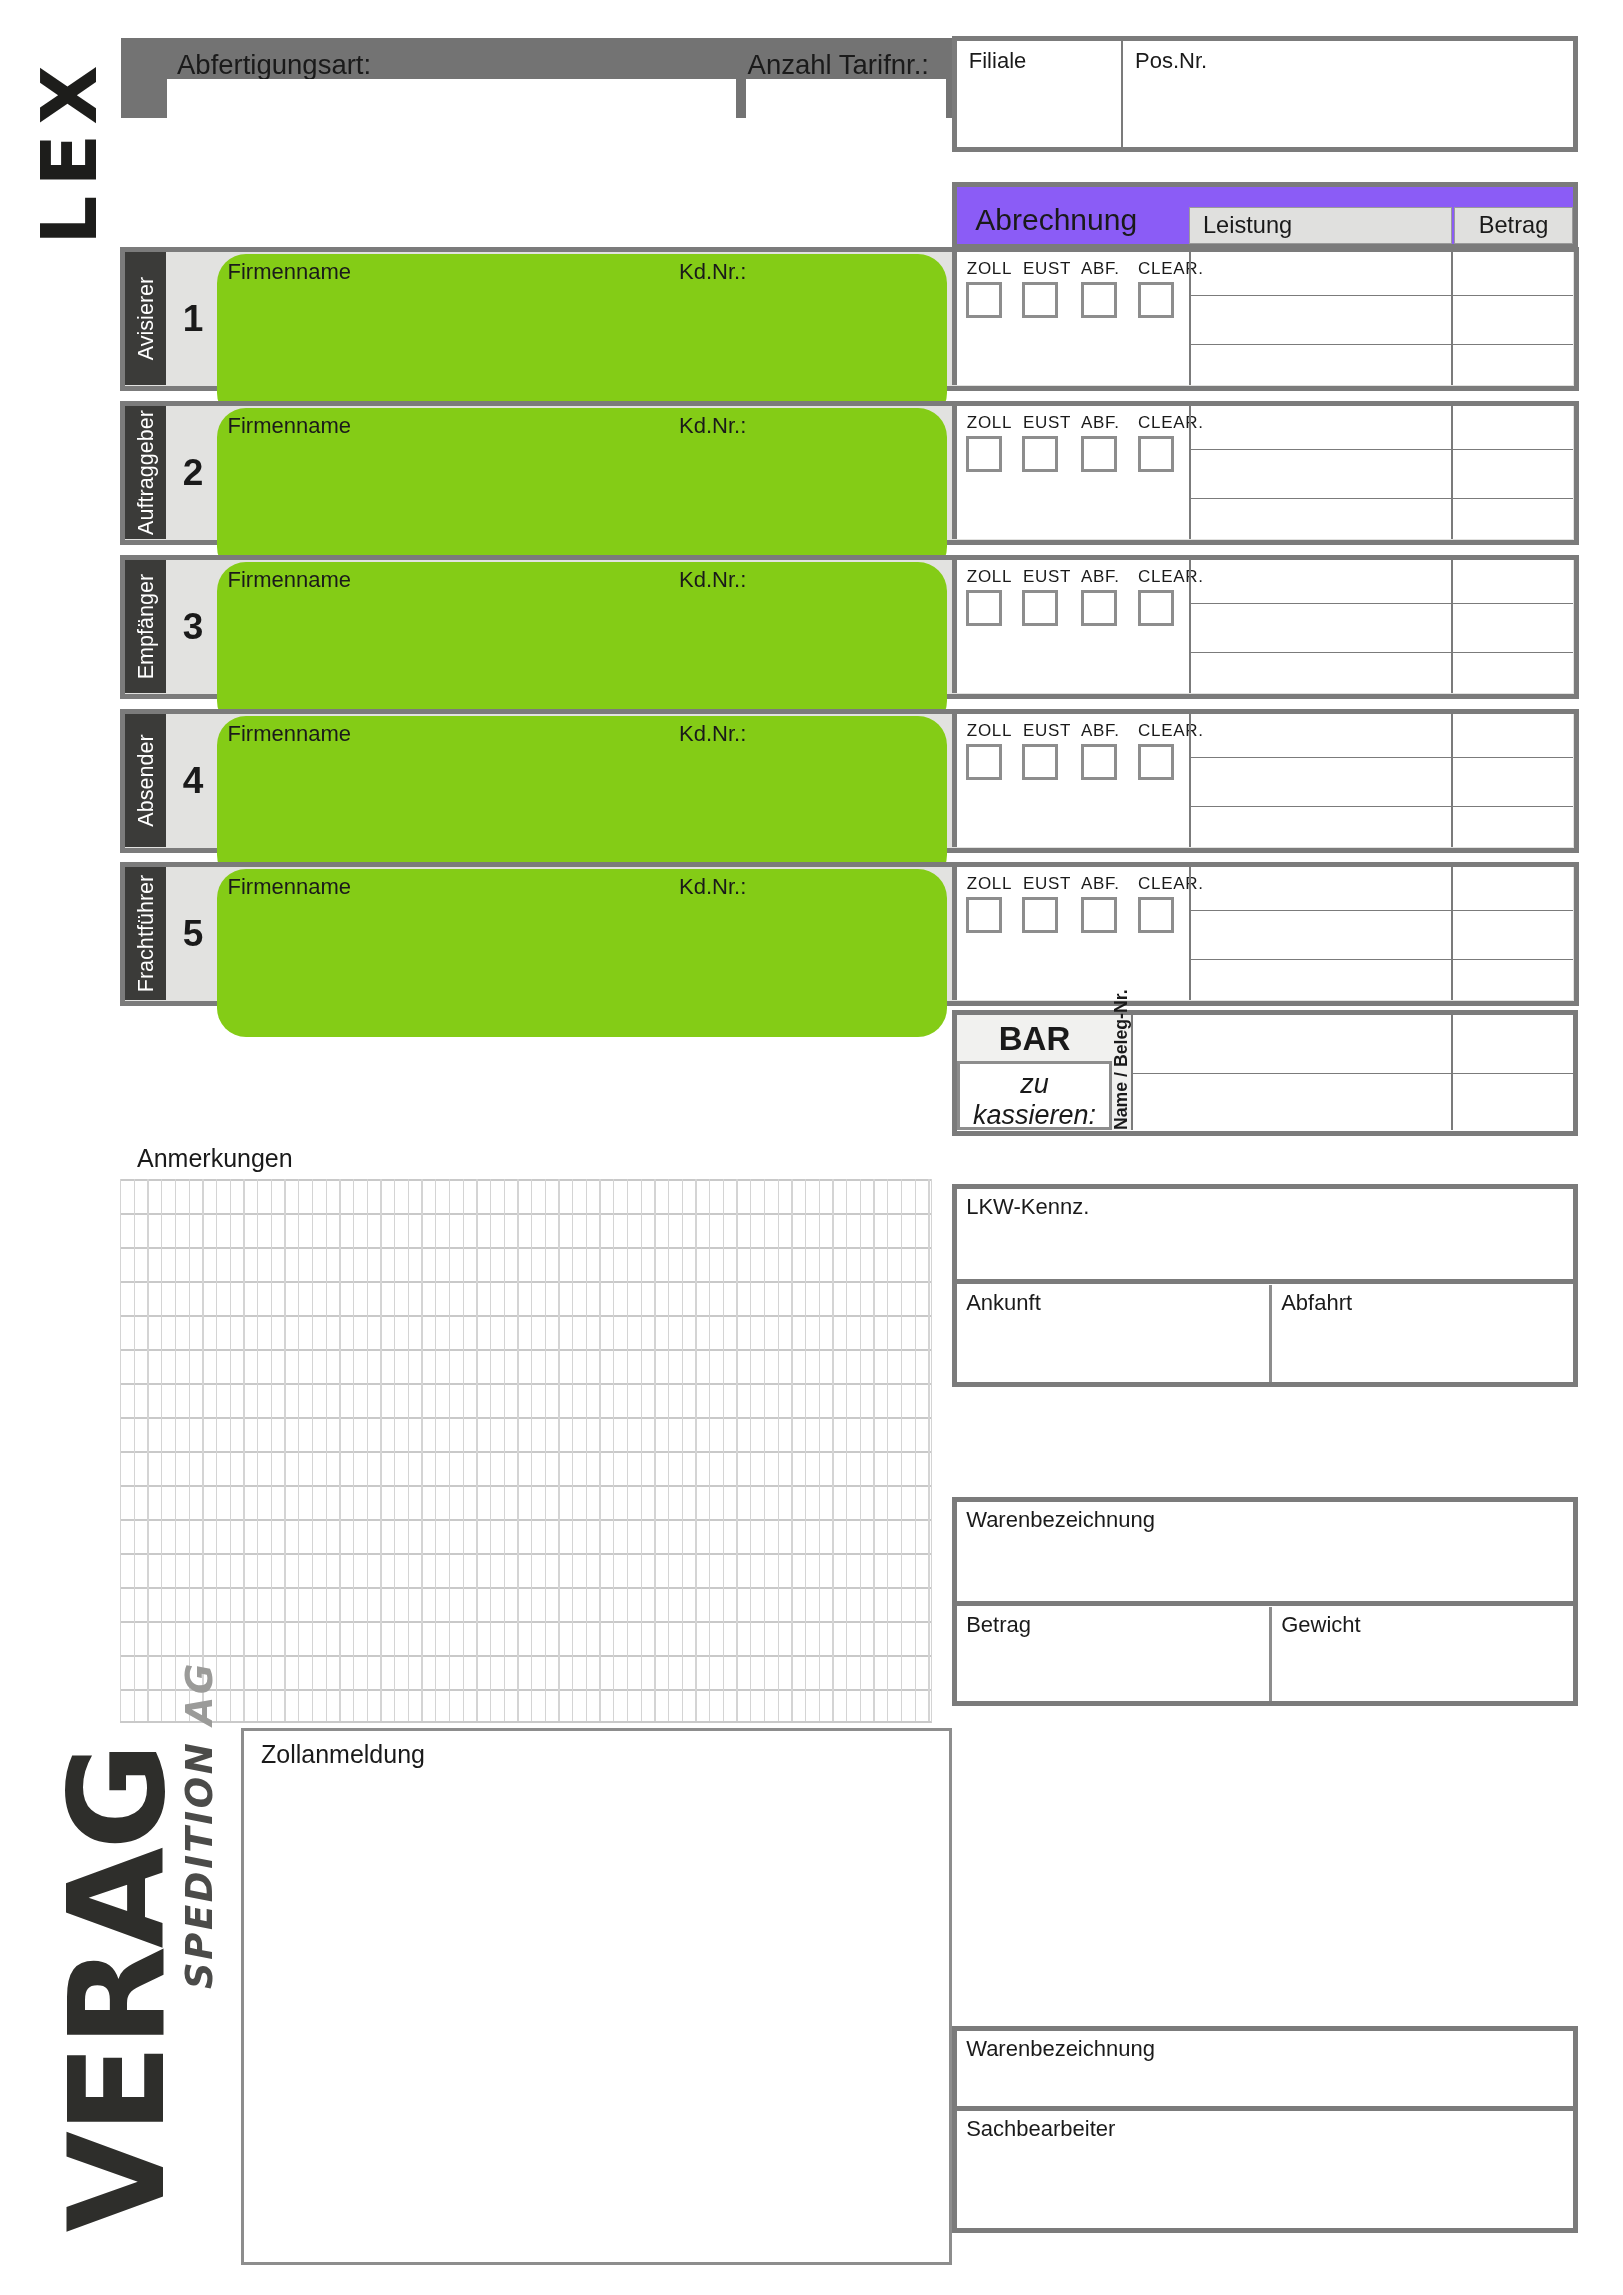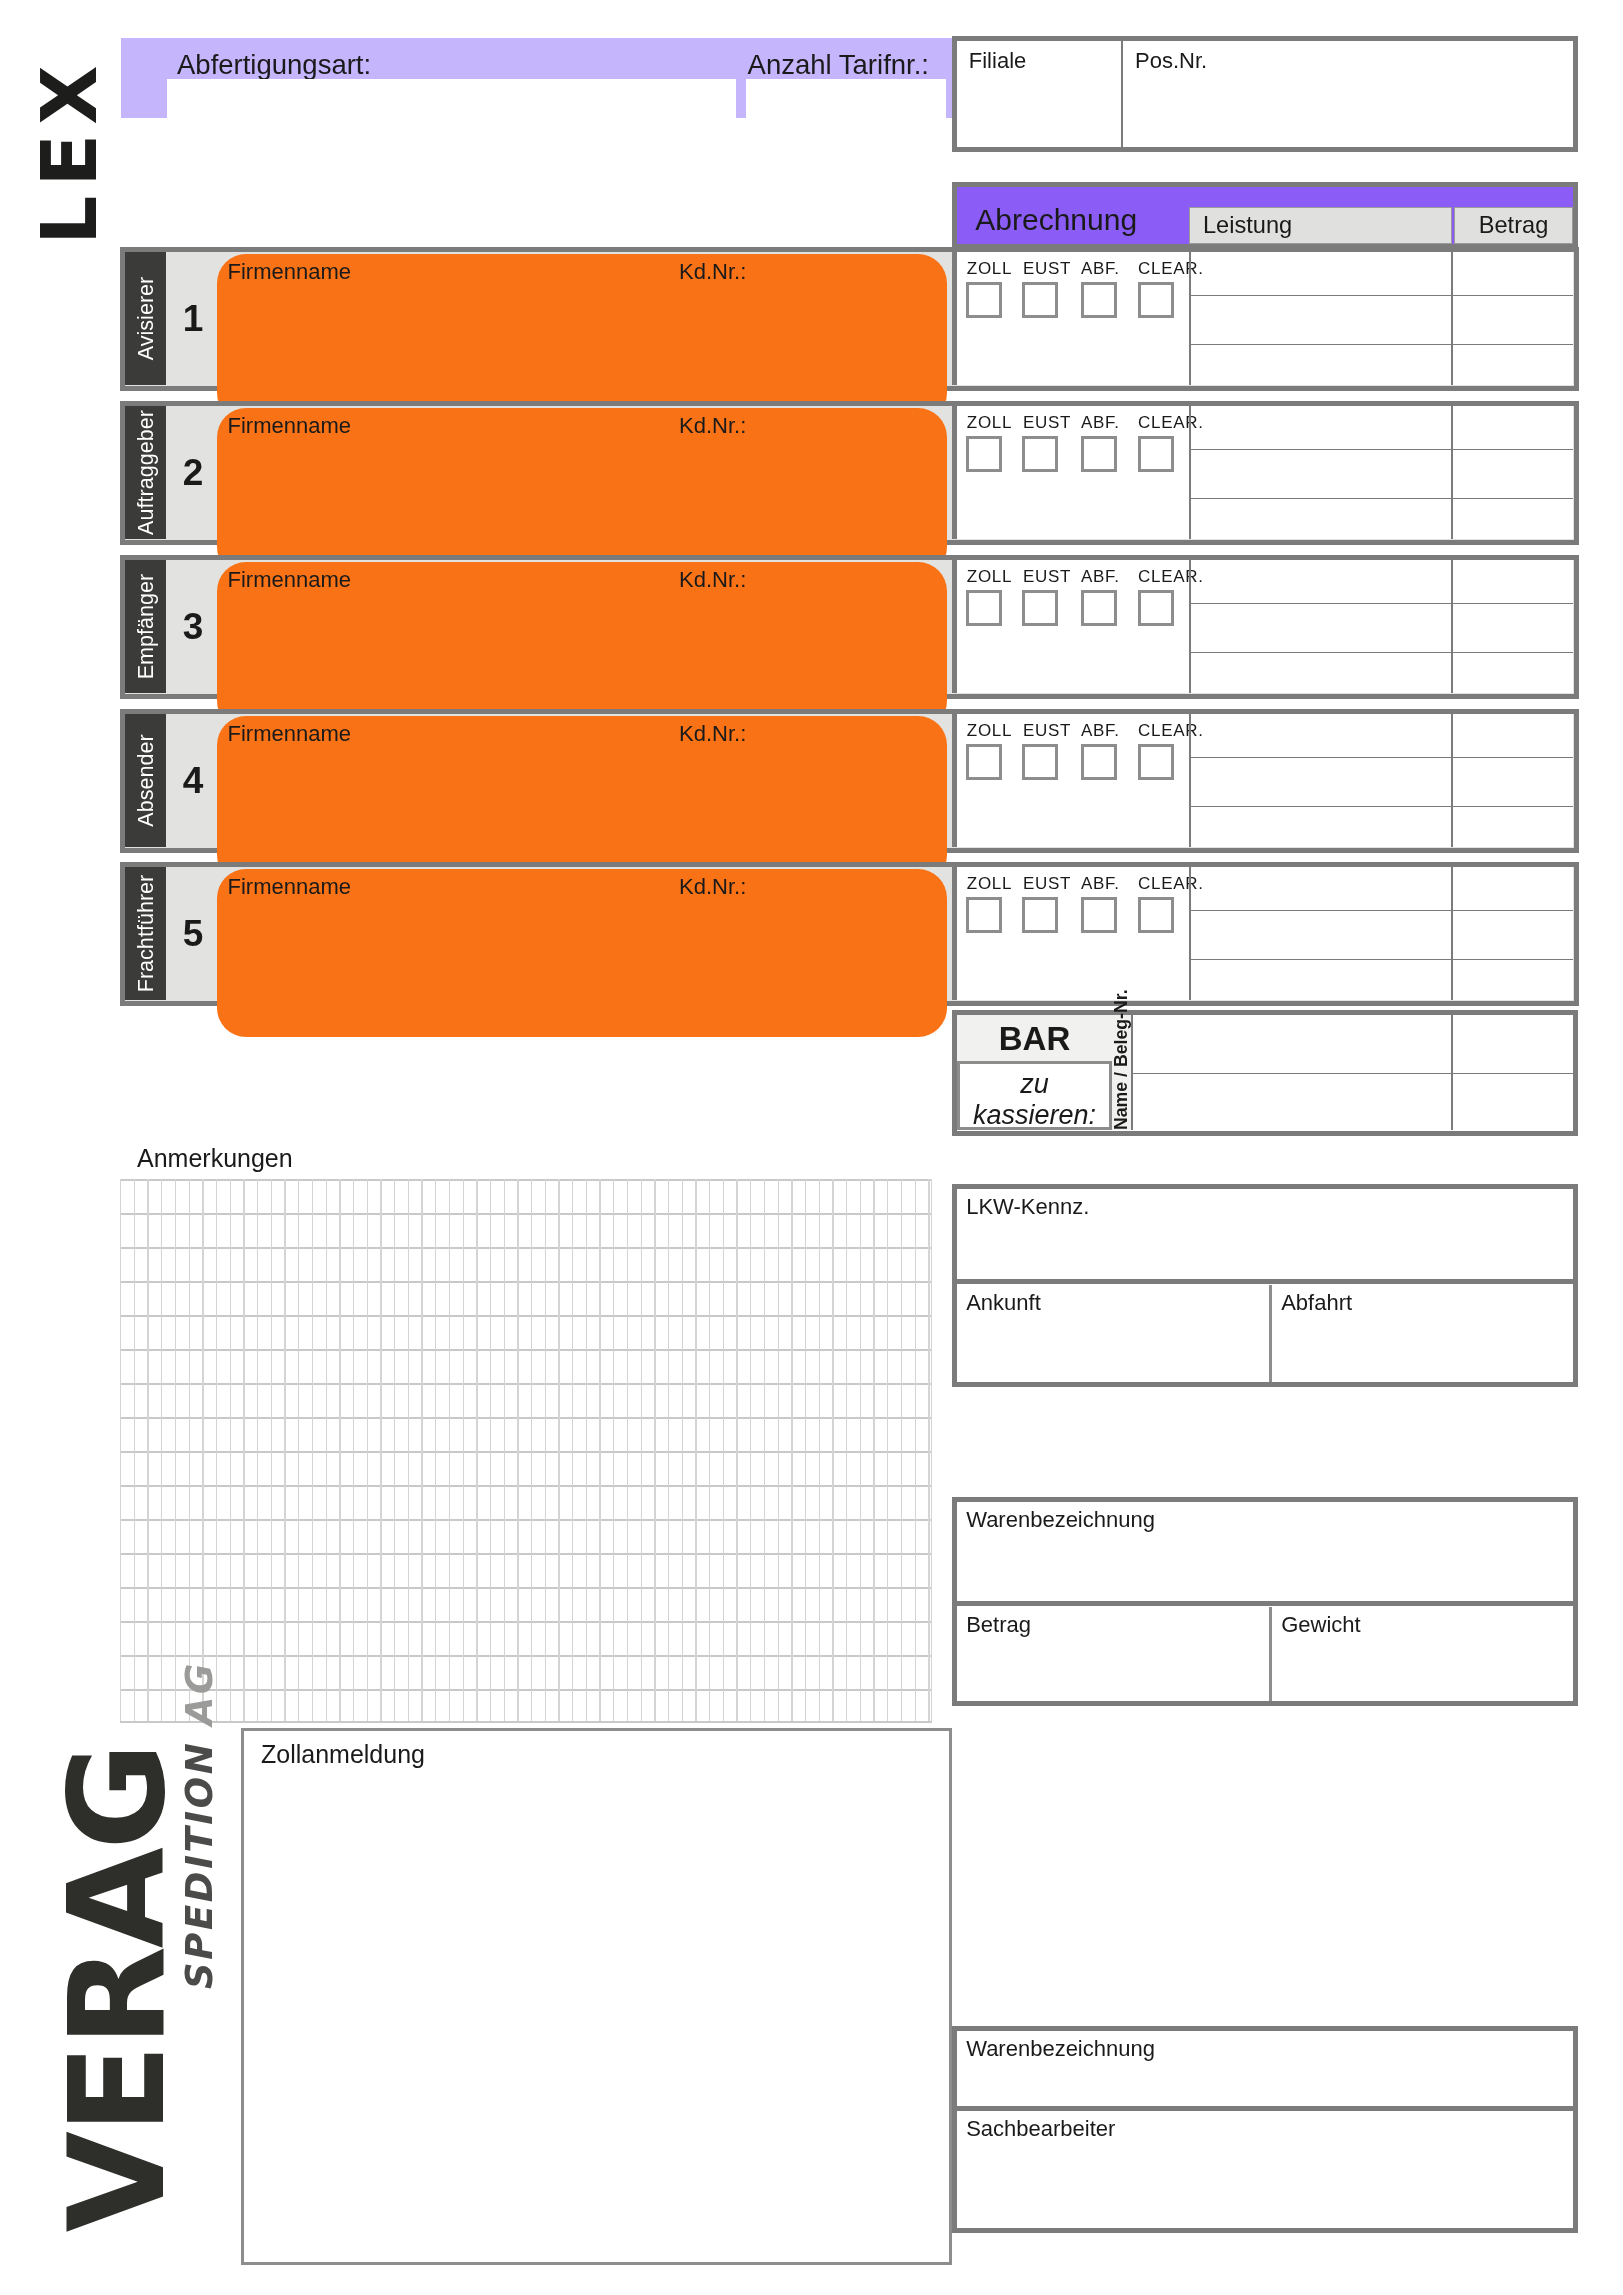--- a/index.html
+++ b/index.html
@@ -9,21 +9,21 @@
   .thickbox{position:absolute;border:5.2px solid #7b7b7b;box-sizing:border-box;background:#fff;}
   .vtext{position:absolute;transform:rotate(-90deg);white-space:nowrap;text-align:center;}
   .lbl{position:absolute;font-size:22px;}
   
   .party-row{position:absolute;left:120px;width:1459px;height:144px;border:5.2px solid #7b7b7b;
              background:#e2e2e0;box-sizing:border-box;}
   .role-strip{position:absolute;left:0;top:0;width:41px;height:133px;background:#3b3b39;}
   .role-label{width:133px;height:41px;left:-46px;top:46px;color:#ffffff;font-size:21.6px;line-height:41px;}
   .row-number{position:absolute;left:41px;top:0;width:54px;height:133px;line-height:133px;
               text-align:center;font-size:37px;font-weight:bold;}
-  .firm-box{position:absolute;left:92px;top:2px;width:730px;height:168px;background:#f97316;border-radius:29px;}
+  .firm-box{position:absolute;left:92px;top:2px;width:730px;height:168px;background:#84cc16;border-radius:29px;}
   .firm-label{position:absolute;left:10.5px;top:5.2px;font-size:22px;}
   .kdnr-label{position:absolute;left:462px;top:5.2px;font-size:22px;}
   .row-right{position:absolute;left:827px;top:0;width:621px;height:133px;background:#ffffff;
              border-left:5.2px solid #7b7b7b;box-sizing:border-box;}
   .cb-label{position:absolute;top:6.5px;font-size:17px;letter-spacing:0.7px;}
   .cb0{left:9.8px}.cb1{left:66px}.cb2{left:124px}.cb3{left:181px}
   .checkbox{position:absolute;top:30px;width:36px;height:36px;border:3.9px solid #8d8d8d;
             box-sizing:border-box;background:#fff;}
   .cbx0{left:8.5px}.cbx1{left:65px}.cbx2{left:124px}.cbx3{left:181px}
   .vline{position:absolute;top:0;width:2px;height:100%;background:#7b7b7b;}
@@ -45,21 +45,21 @@
   .divider-v{position:absolute;top:0;width:2.6px;background:#8d8d8d;}
 </style>
 </head>
 <body>
 
 <div class="page">
 
   <div class="vtext" style="left:-62px;top:108px;width:262px;height:85px;font-size:77px;font-weight:bold;
               letter-spacing:9.2px;line-height:85px;color:#1d1d1b;font-family:'DejaVu Sans',sans-serif;">LEX</div>
 
-  <div class="abs" style="left:121px;top:38px;width:838px;height:80px;background:#c4b5fd;">
+  <div class="abs" style="left:121px;top:38px;width:838px;height:80px;background:#737373;">
     <div class="lbl" style="left:56px;top:10.5px;font-size:27.5px;">Abfertigungsart:</div>
     <div class="abs" style="left:46px;top:41px;width:569px;height:71px;background:#ffffff;"></div>
     <div class="lbl" style="left:533px;top:10.5px;width:275px;text-align:right;font-size:27.5px;">Anzahl Tarifnr.:</div>
     <div class="abs" style="left:625px;top:41px;width:200px;height:71px;background:#ffffff;"></div>
   </div>
 
   <div class="thickbox" style="left:952px;top:36px;width:626px;height:116px;">
     <div class="lbl" style="left:11.8px;top:6.5px;">Filiale</div>
     <div class="abs" style="left:0;top:0;width:162px;height:106px;"></div>
     <div class="abs" style="left:164px;top:0;width:2px;height:106px;background:#7b7b7b;"></div>

